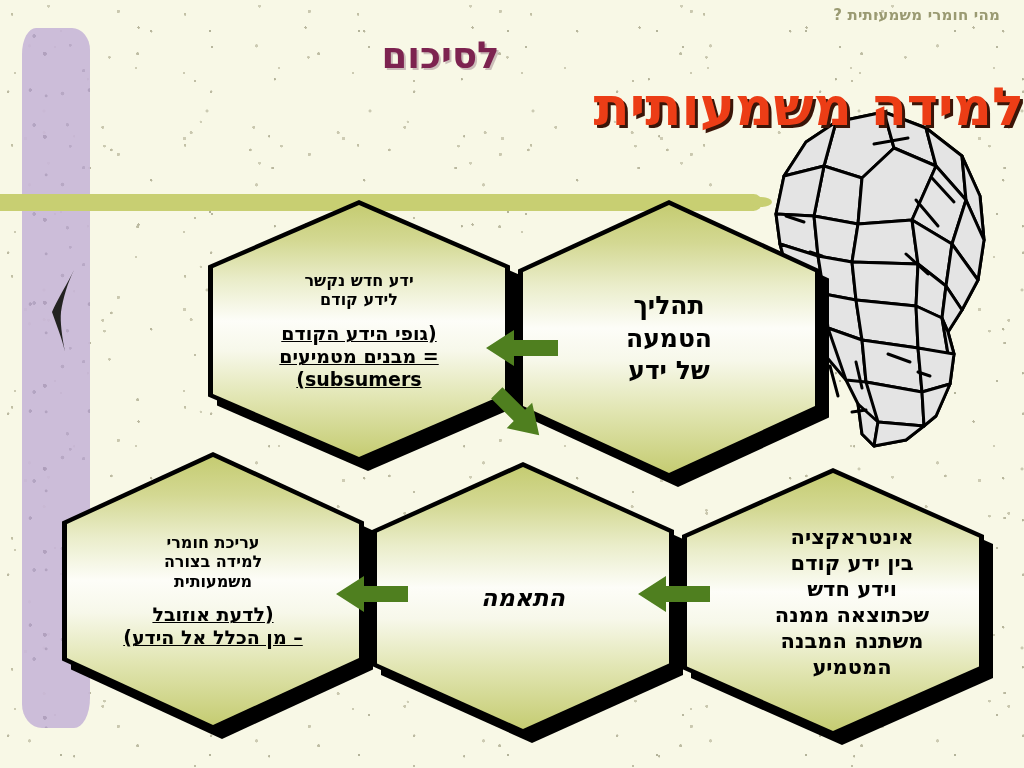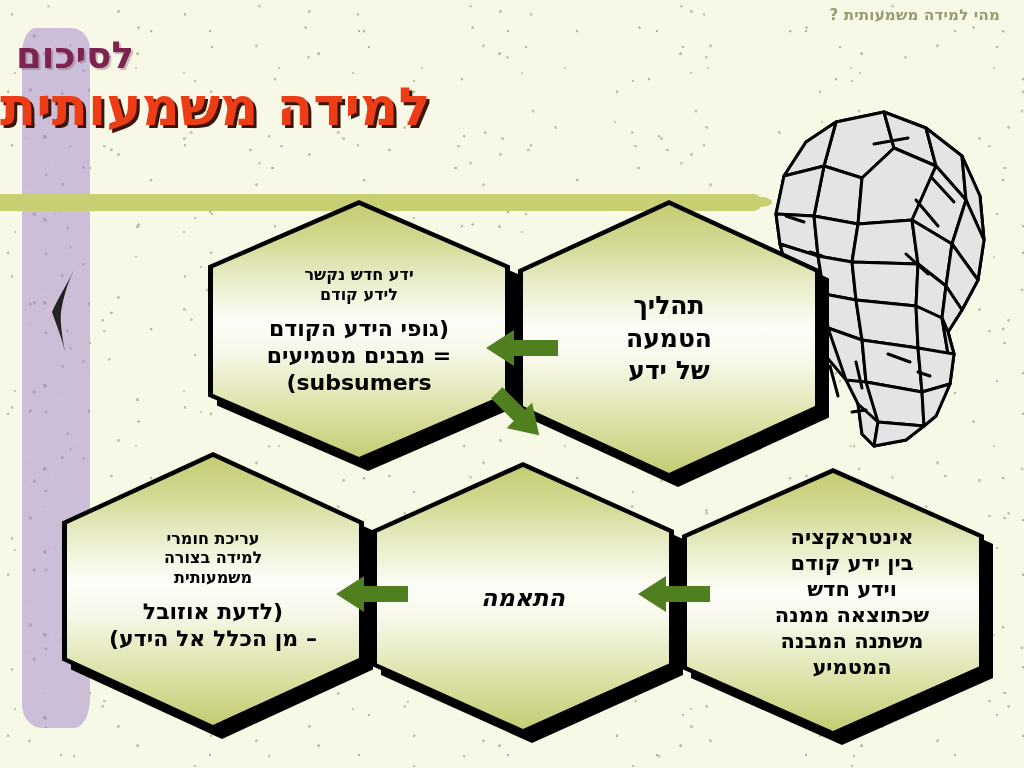--- a/index.html
+++ b/index.html
@@ -109,32 +109,32 @@
     content:"";
     position:absolute; right:-10px; top:3px;
     width:22px; height:10px;
     background:#c8cf72;
     border-radius:50%;
   }
 
   
   #title-sub {
     position:absolute;
-    top:34px; left:16px; width:881px;
-    text-align:left;
+    top:34px; left:0; width:881px;
+    text-align:center;
     direction:rtl;
     font-size:37px; font-weight:700;
     color:#7d2350;
     text-shadow:2px 2px 0 rgba(120,80,100,.35);
     z-index:6;
   }
   #title-main {
     position:absolute;
     top:76px; left:0; width:1024px;
-    text-align:left;
+    text-align:right;
     direction:rtl;
     font-size:53px; font-weight:700;
     color:#ec3d16;
     text-shadow:3px 3px 0 #3a1508;
     z-index:6;
   }
 
   
   #head-illustration {
     position:absolute;
@@ -172,23 +172,24 @@
     text-align:center;
     direction:rtl;
     color:#000;
     padding:0 12px;
   }
   .hex-title {
     font-size:16px; font-weight:700; line-height:1.22;
     white-space:pre-line;
   }
   .hex-note {
-    font-size:22px; font-weight:700; line-height:1.22;
+    font-size:19px; font-weight:700; line-height:1.22;
     white-space:pre-line;
     margin-top:12px;
+    text-decoration:underline;
   }
   .hex-title-lg { font-size:25px; font-weight:700; line-height:1.3; white-space:pre-line; }
   .hex-title-sm { font-size:21px; font-weight:700; line-height:1.24; white-space:pre-line;margin-left:38px; }
   .hex-single  { font-size:24px; font-weight:700;font-style:italic; }
 
   
   #hex-new-knowledge { left:208px; top:200px;  width:302px; height:262px; }
   #hex-assimilation  { left:518px; top:200px;  width:302px; height:278px; }
   #hex-editing       { left:62px;  top:452px;  width:302px; height:278px; }
   #hex-adaptation    { left:372px; top:462px;  width:302px; height:272px; }
@@ -210,21 +211,21 @@
 
   <div id="left-band">
     <div id="left-band-speckle"></div>
     <svg id="band-chevron" width="26" height="86" viewBox="0 0 26 86">
       <path d="M24 2 C16 18, 7 32, 2 44 C6 56, 12 70, 15 84 C12 68, 10 54, 11 44 C13 30, 18 14, 24 2 Z" fill="#111"></path>
     </svg>
   </div>
 
   <div id="olive-rule"></div>
 
-  <div id="header-question">מהי למידה משמעותית ?</div>
+  <div id="header-question">מהי חומרי משמעותית ?</div>
 
   <div id="title-sub">לסיכום</div>
   <div id="title-main">למידה משמעותית</div>
 
   <svg id="head-illustration" viewBox="0 0 248 352">
     <g fill="#e4e4e4" stroke="#000" stroke-width="3" stroke-linejoin="round">
 
       <path d="M70 18 L118 8 L160 24 L196 52 L214 92 L218 136 L212 176 L196 206
                L182 228 L188 250 L184 280 L170 312 L140 336 L108 342 L96 330
                L92 300 L80 276 L58 250 L46 220 L34 196 L22 170 L14 140 L10 110

